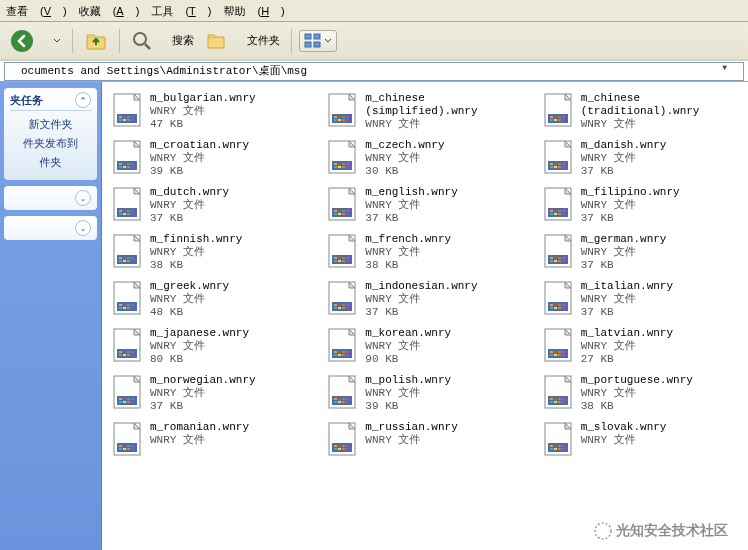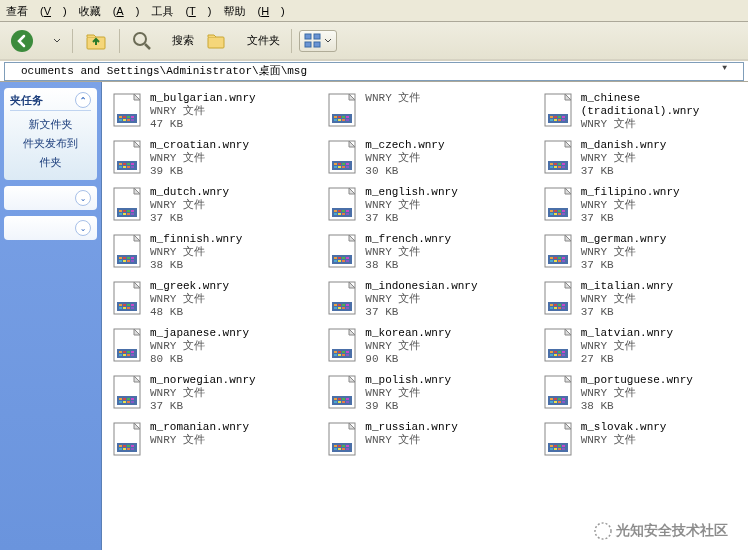--- a/index.html
+++ b/index.html
@@ -144,20 +144,21 @@
               <rect x="7" y="24" width="3" height="2" fill="#e8a040"></rect>
               <rect x="11" y="24" width="3" height="2" fill="#d04848"></rect>
               <rect x="15" y="24" width="3" height="2" fill="#50b050"></rect>
               <rect x="19" y="24" width="3" height="2" fill="#c848c8"></rect>
               <rect x="7" y="27" width="3" height="2" fill="#48a8d0"></rect>
               <rect x="11" y="27" width="3" height="2" fill="#e8e048"></rect>
               <rect x="15" y="27" width="3" height="2" fill="#e87848"></rect>
               <rect x="19" y="27" width="3" height="2" fill="#8858c8"></rect>
             </svg></div>
     <div class="file-info">
+      <div class="file-name">m_chinese (simplified).wnry</div>
       <div class="file-type">WNRY 文件</div>
       <div class="file-size"></div>
     </div>
         </div>
         <div class="file-item">
     <div class="file-icon"><svg width="32" height="36">
               <rect x="2" y="2" width="26" height="32" fill="#fff" stroke="#888"></rect>
               <path d="M22 2 L28 8 L22 8 Z" fill="#ddd" stroke="#888"></path>
               <rect x="5" y="22" width="20" height="9" fill="#4a6fa8"></rect>
               <rect x="7" y="24" width="3" height="2" fill="#e8a040"></rect>

